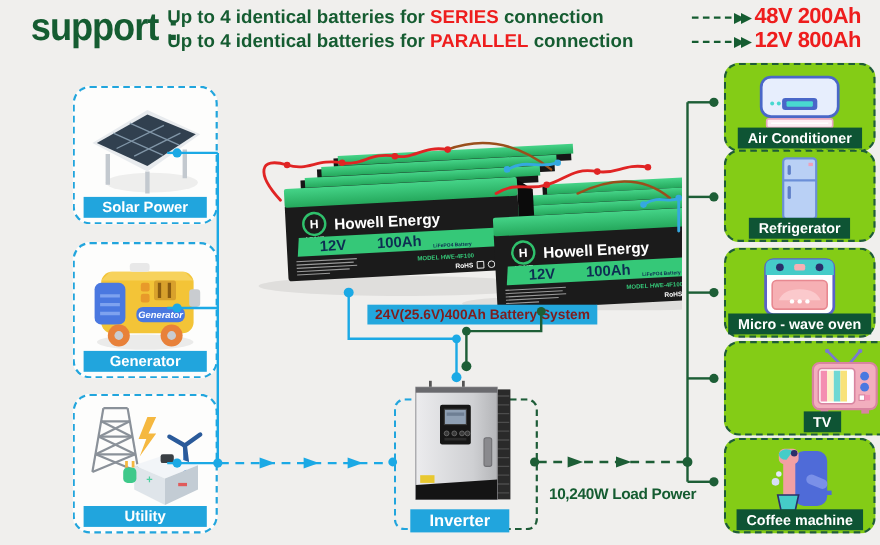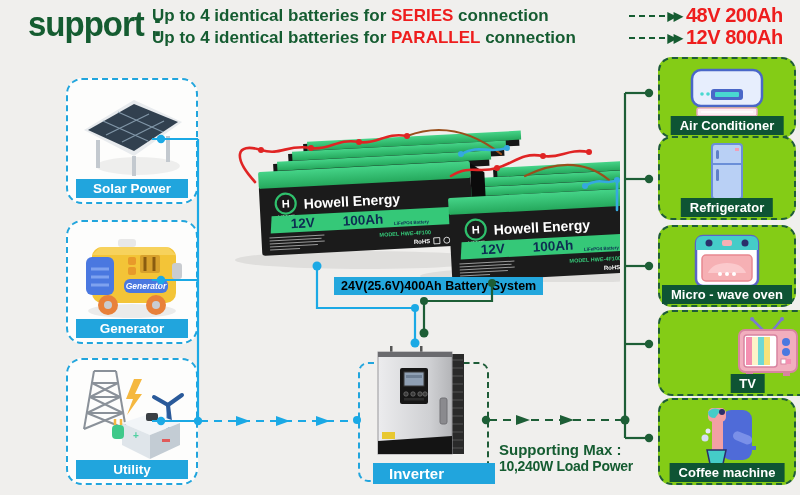--- a/index.html
+++ b/index.html
@@ -64,26 +64,26 @@
   .inv-box-left{
     left:358px;top:362px;width:66px;height:116px;
     border:2px dashed #21a5dd;border-right:none;border-radius:10px 0 0 10px;
   }
   .inv-box-right{
     left:424px;top:362px;width:63px;height:116px;
     border:2px dashed #1e5c38;border-left:none;border-radius:0 10px 10px 0;
   }
   .inv-label{
     left:373px;top:463px;width:90px;background:#21a5dd;color:#fff;
-    font-weight:bold;font-size:15px;text-align:left;padding:2px 16px;
+    font-weight:bold;font-size:15px;text-align:center;padding:2px 0;
   }
 
   
   .sys-label{
-    left:334px;top:277px;background:#23a7dd;color:#000000;
+    left:334px;top:277px;background:#23a7dd;color:#7f1d1d;
     font-size:12.5px;font-weight:bold;padding:2px 7px;white-space:nowrap;
   }
   .support-max{left:499px;top:442px;color:#155c31;line-height:1.1;}
   .support-max .l1{font-size:15px;font-weight:bold;}
   .support-max .l2{font-size:14px;font-weight:bold;letter-spacing:-0.3px;}
 
   svg{display:block;}
   .overlay{left:0;top:0;pointer-events:none;}
 </style>
 </head>
@@ -424,21 +424,20 @@
   <rect x="70" y="52" width="7" height="26" rx="2" fill="#8a8a8e" stroke="#707074"></rect>
   <rect x="12" y="86" width="13" height="7" fill="#e8c830"></rect>
   <polygon points="8,95 82,90 82,108 8,108" fill="#141414"></polygon>
 </svg>
 
 <div class="abs inv-label">Inverter</div>
 
 <div class="abs sys-label">24V(25.6V)400Ah Battery System</div>
 
 <div class="abs support-max">
-  <div class="l1">Supporting Max :</div>
   <div class="l2">10,240W Load Power</div>
 </div>
 
 <svg class="abs overlay" width="800" height="495" viewBox="0 0 800 495">
 
   <g stroke="#1ba9e5" stroke-width="2.2" fill="none">
     <line x1="152" y1="139" x2="198" y2="139"></line>
     <line x1="152" y1="280" x2="198" y2="280"></line>
     <line x1="152" y1="421" x2="198" y2="421"></line>
     <line x1="198" y1="139" x2="198" y2="421"></line>

